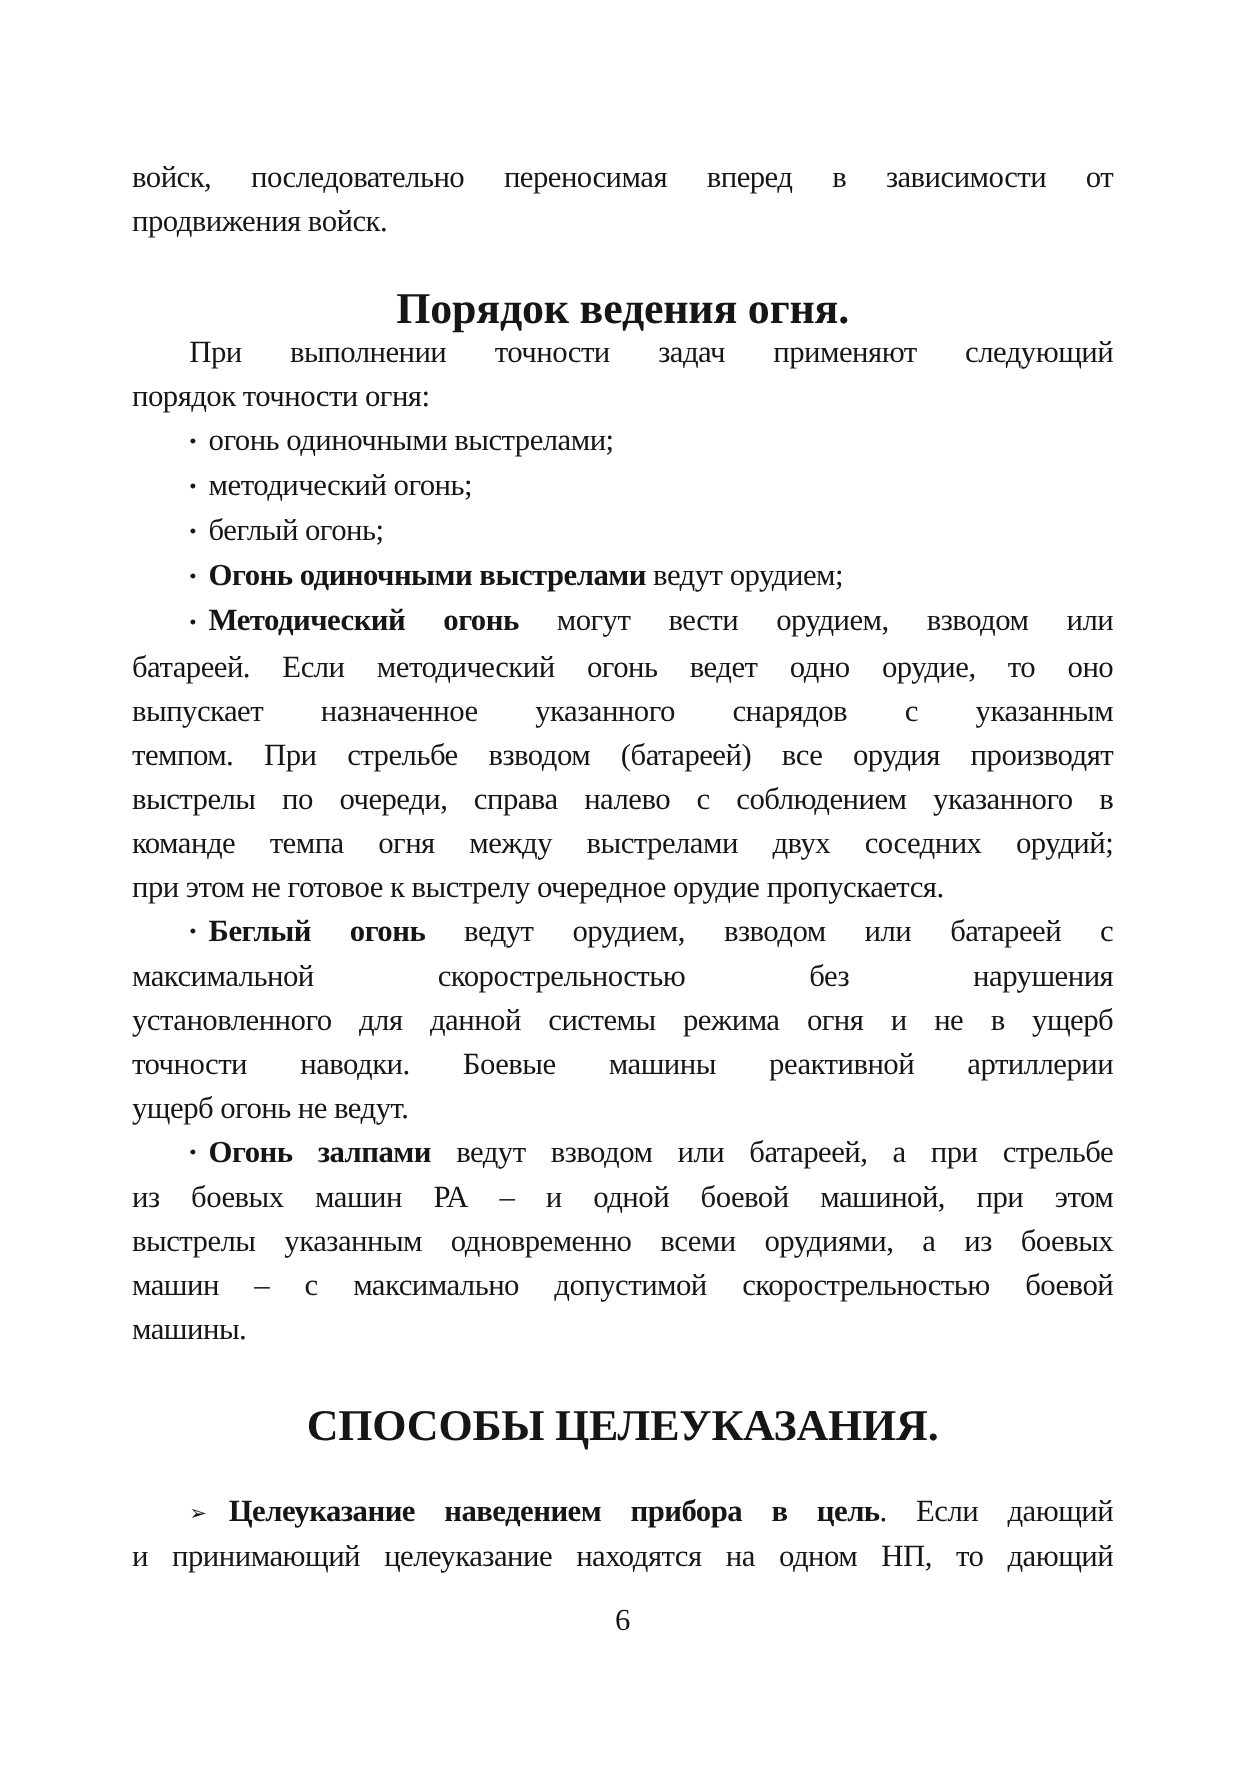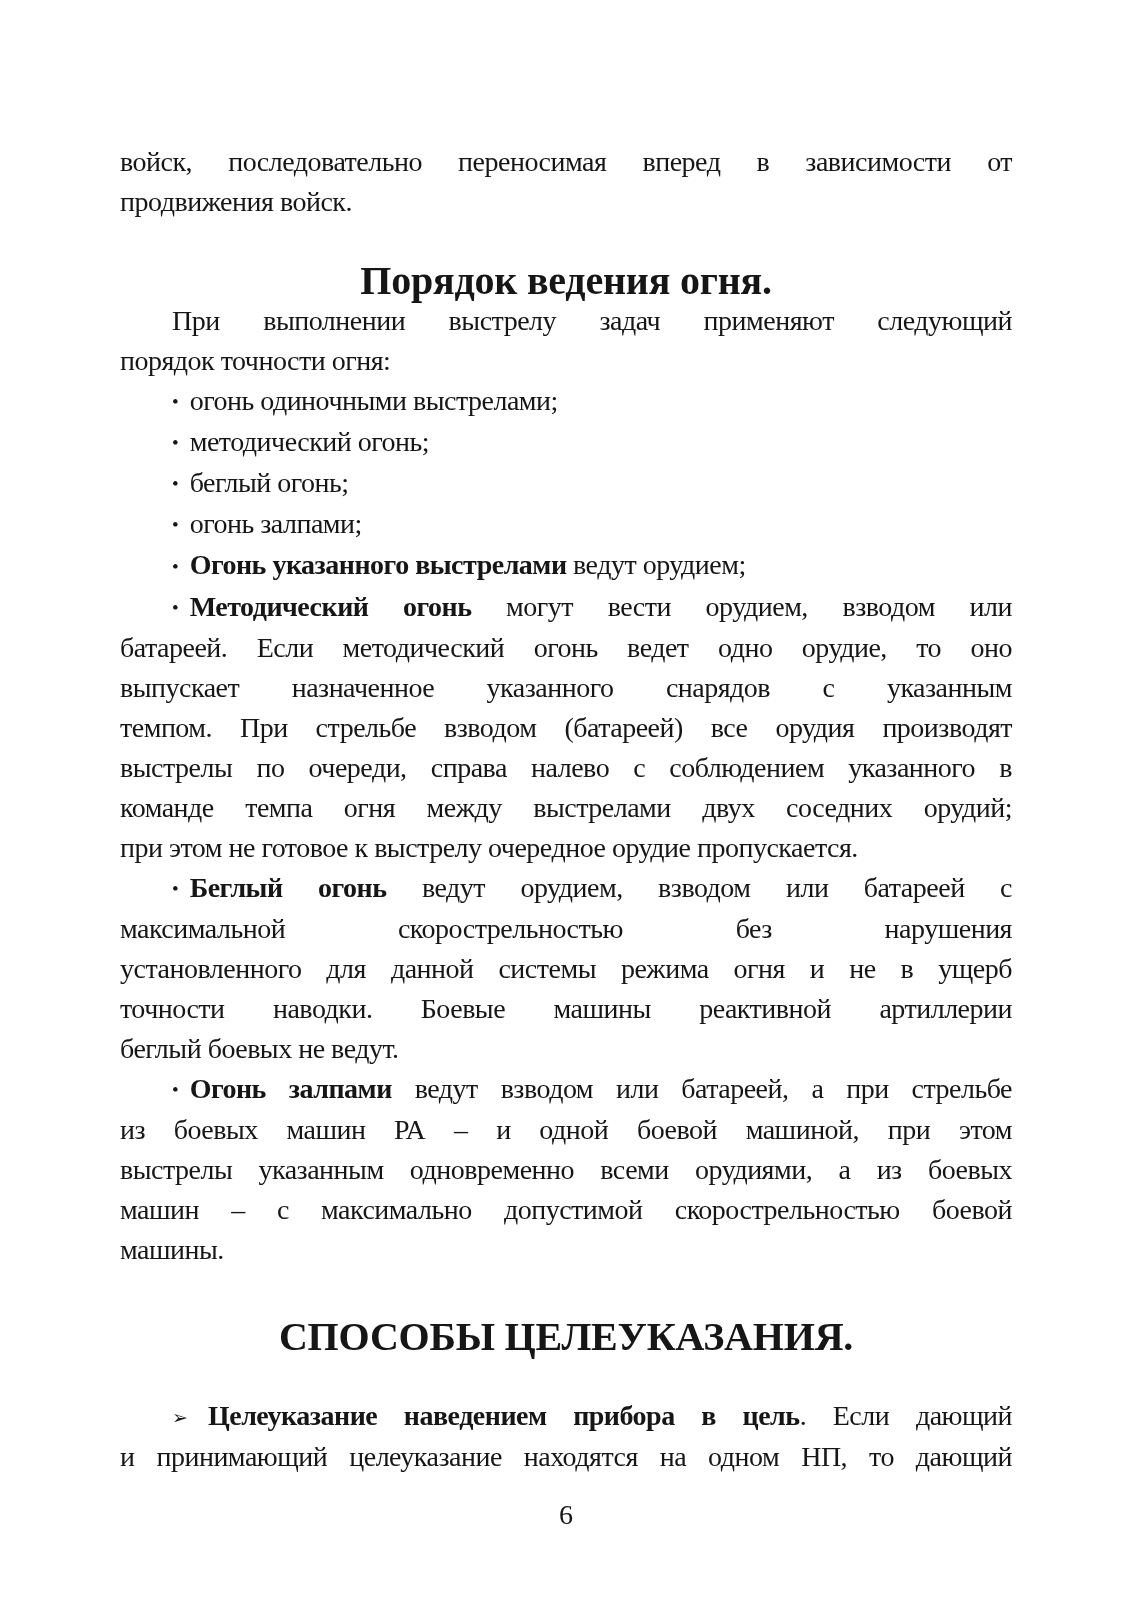--- a/index.html
+++ b/index.html
@@ -67,48 +67,47 @@
 <div class="page">
 
   <div class="para">
     <div class="line j">войск, последовательно переносимая вперед в зависимости от</div>
     <div class="line">продвижения войск.</div>
   </div>
 
   <div class="heading h1">Порядок ведения огня.</div>
 
   <div class="para">
-    <div class="line j ind">При выполнении выстрелу задач применяют следующий</div>
+    <div class="line j ind">При выполнении точности задач применяют следующий</div>
     <div class="line">порядок точности огня:</div>
   </div>
 
   <div class="list">
     <div class="line ind"><span class="bullet">•</span><span>огонь одиночными выстрелами;</span></div>
     <div class="line ind"><span class="bullet">•</span><span>методический огонь;</span></div>
     <div class="line ind"><span class="bullet">•</span><span>беглый огонь;</span></div>
-    <div class="line ind"><span class="bullet">•</span><span>огонь залпами;</span></div>
-    <div class="line ind"><span class="bullet">•</span><b>Огонь указанного выстрелами</b><span> ведут орудием;</span></div>
+    <div class="line ind"><span class="bullet">•</span><b>Огонь одиночными выстрелами</b><span> ведут орудием;</span></div>
   </div>
 
   <div class="para">
     <div class="line j ind"><span class="bullet">•</span><b>Методический огонь</b><span> могут вести орудием, взводом или</span></div>
     <div class="line j">батареей. Если методический огонь ведет одно орудие, то оно</div>
     <div class="line j">выпускает назначенное указанного снарядов с указанным</div>
     <div class="line j">темпом. При стрельбе взводом (батареей) все орудия производят</div>
     <div class="line j">выстрелы по очереди, справа налево с соблюдением указанного в</div>
     <div class="line j">команде темпа огня между выстрелами двух соседних орудий;</div>
     <div class="line">при этом не готовое к выстрелу очередное орудие пропускается.</div>
   </div>
 
   <div class="para">
     <div class="line j ind"><span class="bullet">•</span><b>Беглый огонь</b><span> ведут орудием, взводом или батареей с</span></div>
     <div class="line j">максимальной скорострельностью без нарушения</div>
     <div class="line j">установленного для данной системы режима огня и не в ущерб</div>
     <div class="line j">точности наводки. Боевые машины реактивной артиллерии</div>
-    <div class="line">беглый боевых не ведут.</div>
+    <div class="line">ущерб огонь не ведут.</div>
   </div>
 
   <div class="para">
     <div class="line j ind"><span class="bullet">•</span><b>Огонь залпами</b><span> ведут взводом или батареей, а при стрельбе</span></div>
     <div class="line j">из боевых машин РА – и одной боевой машиной, при этом</div>
     <div class="line j">выстрелы указанным одновременно всеми орудиями, а из боевых</div>
     <div class="line j">машин – с максимально допустимой скорострельностью боевой</div>
     <div class="line">машины.</div>
   </div>
 

